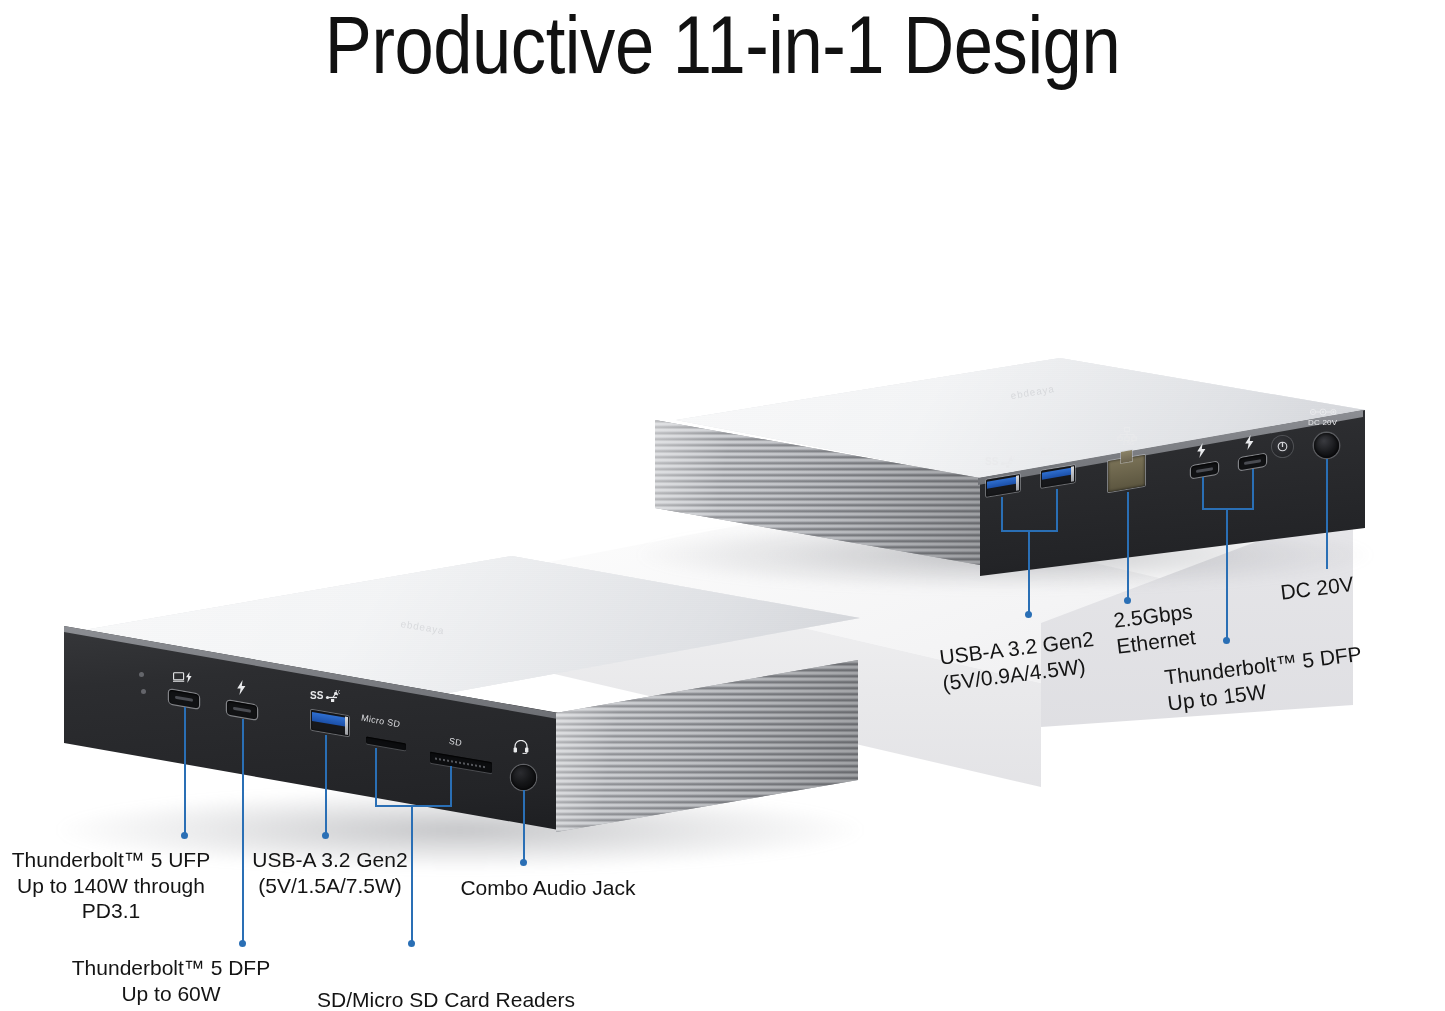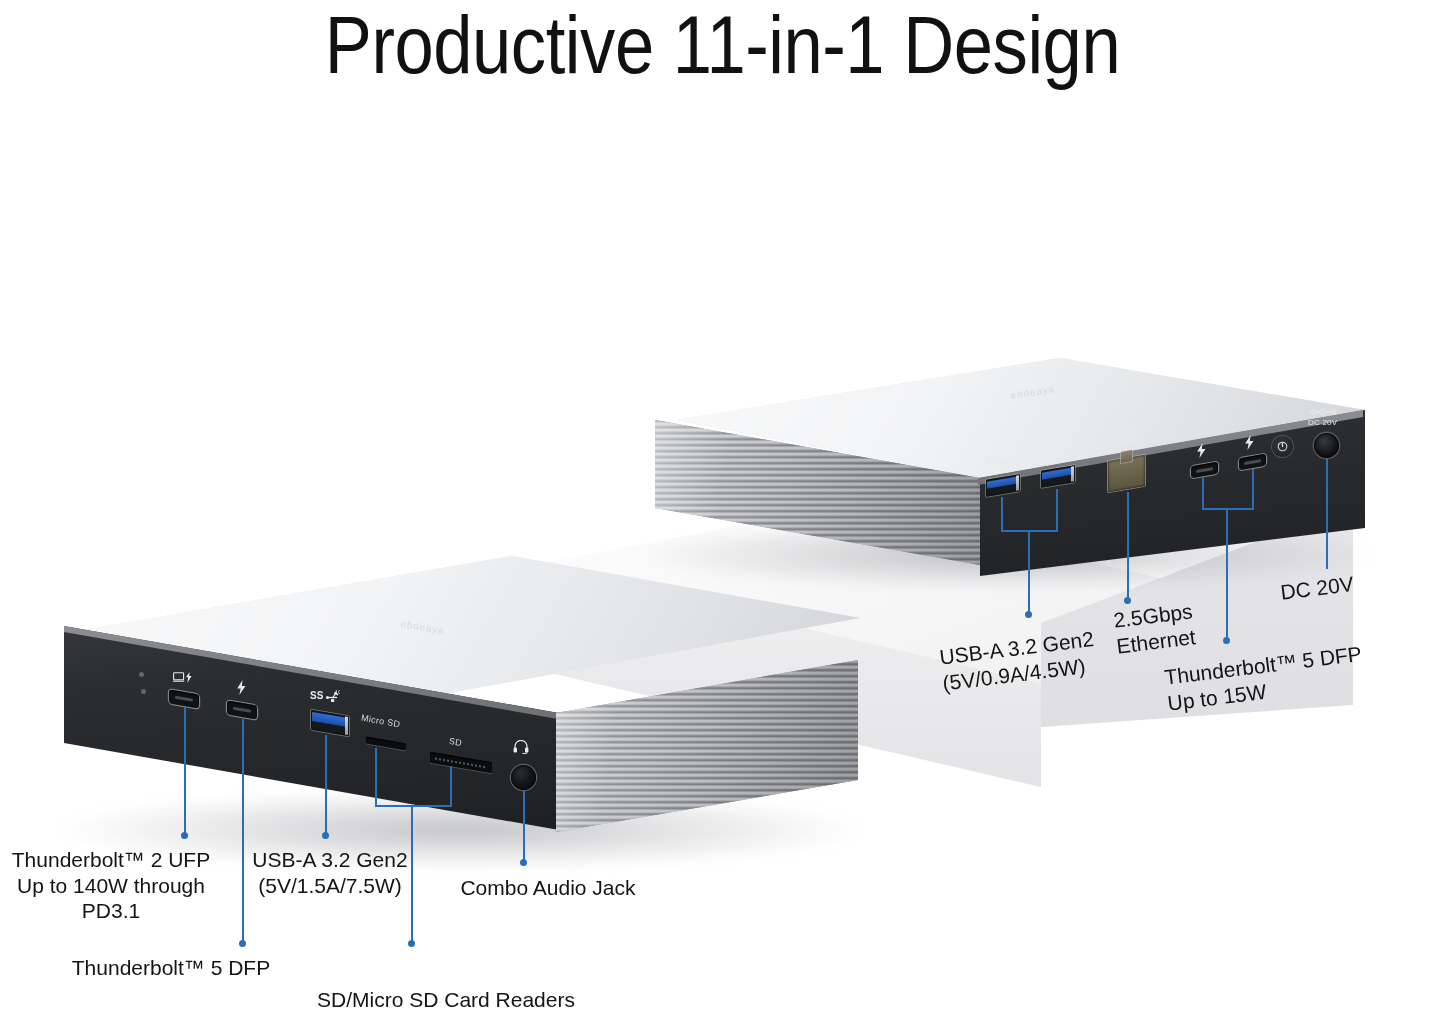--- a/index.html
+++ b/index.html
@@ -441,38 +441,39 @@
     <div class="lead lead-v" style="left:375px;top:748px;height:59px;"></div>
     <div class="lead lead-v" style="left:450px;top:766px;height:41px;"></div>
     <div class="lead lead-h" style="left:375px;top:805px;width:77px;"></div>
     <div class="lead lead-v" style="left:411px;top:805px;height:138px;"></div>
     <div class="dot" style="left:408px;top:940px;"></div>
 
     <div class="lead lead-v" style="left:523px;top:790px;height:72px;"></div>
     <div class="dot" style="left:520px;top:859px;"></div>
 
     <div class="callout ctr" style="left:0px;top:847px;width:222px;">
-      <span class="ln">Thunderbolt™ 2 UFP</span>
+      <span class="ln">Thunderbolt™ 5 UFP</span>
       <span class="ln">Up to 140W through</span>
       <span class="ln">PD3.1</span>
     </div>
 
     <div class="callout ctr" style="left:240px;top:847px;width:180px;">
       <span class="ln">USB-A 3.2 Gen2</span>
       <span class="ln">(5V/1.5A/7.5W)</span>
     </div>
 
     <div class="callout ctr" style="left:450px;top:875px;width:196px;">
       <span class="ln">Combo Audio Jack</span>
     </div>
 
     <div class="callout ctr" style="left:56px;top:955px;width:230px;">
       <span class="ln">
         <span>Thunderbolt™ 5 DFP</span>
       </span>
+      <span class="ln">Up to 60W</span>
     </div>
 
     <div class="callout ctr" style="left:296px;top:955px;width:300px;margin-top:32px;">
       <span class="ln">SD/Micro SD Card Readers</span>
     </div>
 
   </div>
 
 </div>
 

